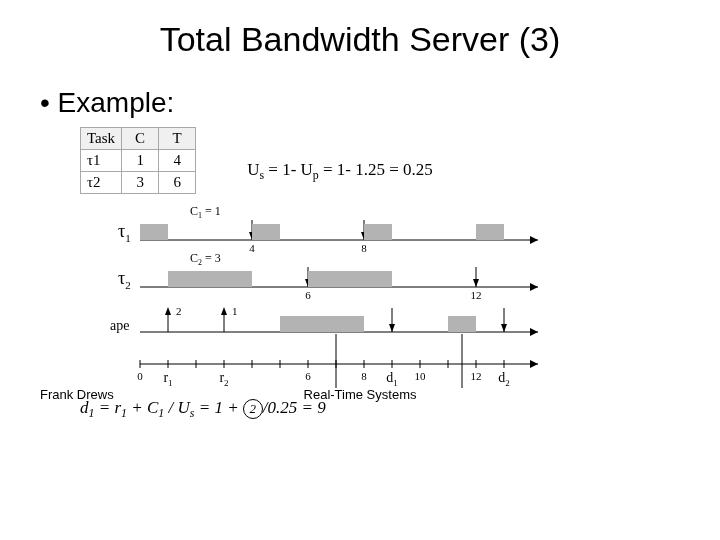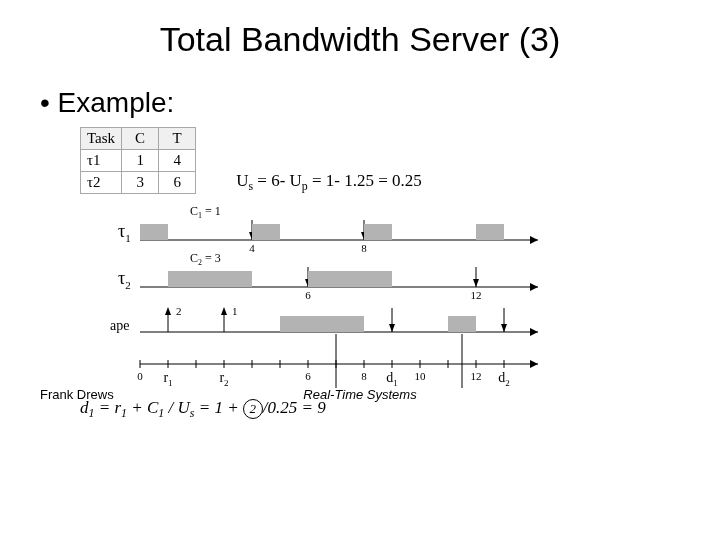--- a/index.html
+++ b/index.html
@@ -24,22 +24,22 @@
     margin: 10px 0 28px 0;
   }
   .bullet {
     font-size: 28px;
     margin-left: 0;
   }
 
   
   .row1 {
     display: flex;
-    align-items: flex-end;
-    gap: 40px;
+    align-items: center;
+    gap: 51px;
     margin: 8px 0 0 40px;
   }
   table.tasks {
     border-collapse: collapse;
     font-family: "Cambria Math", "Times New Roman", serif;
     font-size: 15px;
   }
   table.tasks th, table.tasks td {
     border: 1px solid #a8a8a8;
     padding: 2px 8px;
@@ -80,21 +80,20 @@
     right: 40px;
     bottom: 14px;
     display: flex;
     justify-content: space-between;
     font-size: 13px;
   }
   .footer .mid {
     position: absolute;
     left: 50%;
     transform: translateX(-50%);
-    font-style: italic;
   }
 
   .circ {
     display:inline-block;
     border:1px solid #000;
     border-radius:50%;
     width:18px; height:18px;
     line-height:17px;
     text-align:center;
     font-size:13px;
@@ -126,21 +125,21 @@
       </tr>
       <tr>
         <td class="tcol">τ2</td>
         <td>3</td>
         <td>6</td>
       </tr>
     </tbody>
       </table>
 
     <div class="math formula-us">
-      <span>U</span><span class="sub">s</span><span> = 6- U</span><span class="sub">p</span><span> = 1- 1.25 = 0.25</span>
+      <span>U</span><span class="sub">s</span><span> = 1- U</span><span class="sub">p</span><span> = 1- 1.25 = 0.25</span>
     </div>
   </div>
 
   <div class="diagram">
     <svg width="500" height="190" viewBox="0 0 500 190">
 
       <g>
         <text x="38" y="35" font-family="Times New Roman,serif" font-size="18"><tspan>τ</tspan><tspan dy="5" font-size="11">1</tspan></text>
         <text x="110" y="13" font-family="Times New Roman,serif" font-size="12"><tspan>C</tspan><tspan dy="3" font-size="8">1</tspan><tspan dy="-3"> = 1</tspan></text>
 

